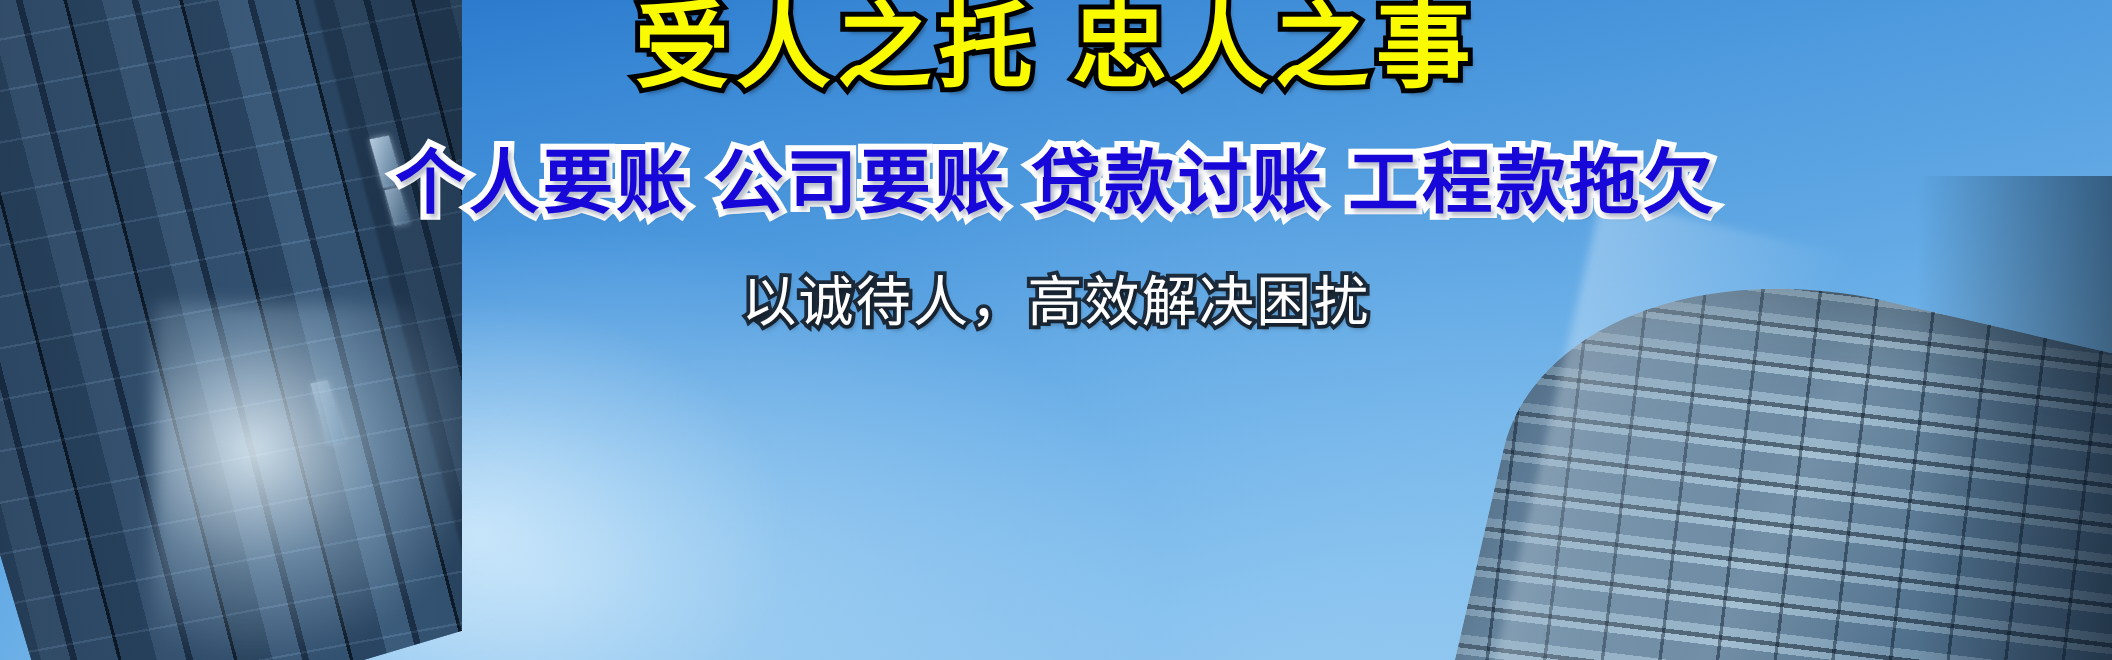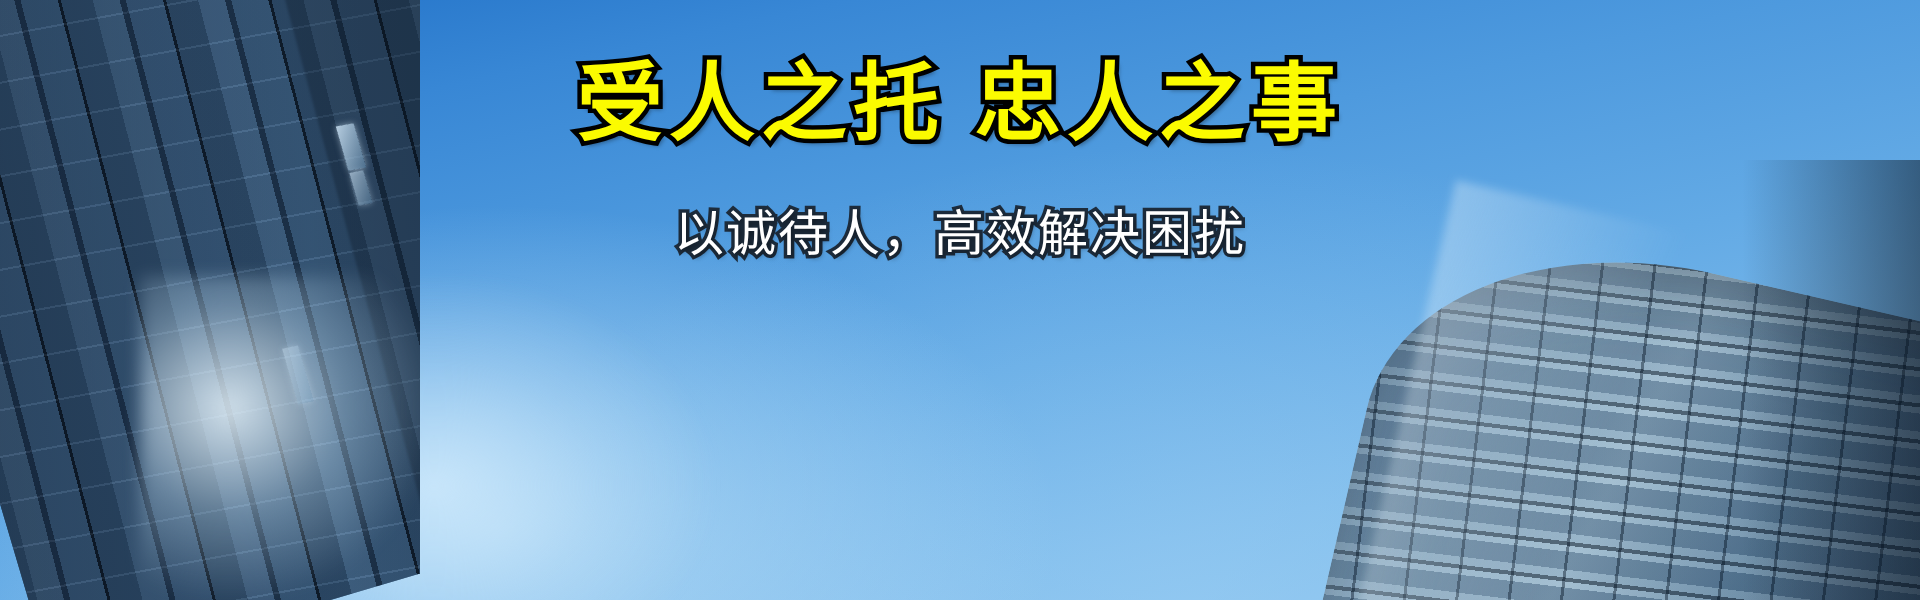--- a/index.html
+++ b/index.html
@@ -115,22 +115,20 @@
   .tower-right .dark-edge{
     position:absolute;right:0;bottom:0;width:260px;height:470px;
     background:linear-gradient(270deg, rgba(10,20,32,.60) 0%, rgba(10,20,32,0) 80%);
   }
 
   
   .content{
     position:absolute;inset:0;
     display:flex;flex-direction:column;align-items:center;
     justify-content:flex-start;
-    padding-top:60px;
-    gap:11px;
   }
 
   .headline{
     font-size:86px;
     font-weight:700;
     letter-spacing:6px;
     color:#fbfb00;
     line-height:1;
     white-space:nowrap;
     -webkit-text-stroke:9px #000;
@@ -184,17 +182,18 @@
 
   <div class="tower-right">
     <div class="body"></div>
     <div class="sheen"></div>
     <div class="dark-edge"></div>
   </div>
 
   <div class="content">
     <div class="headline">受人之托 忠人之事</div>
 
+    <div class="subline">个人要账 公司要账 贷款讨账 工程款拖欠</div>
 
     <div class="tagline">以诚待人，高效解决困扰</div>
   </div>
 
 </div>
 
 </body></html>

